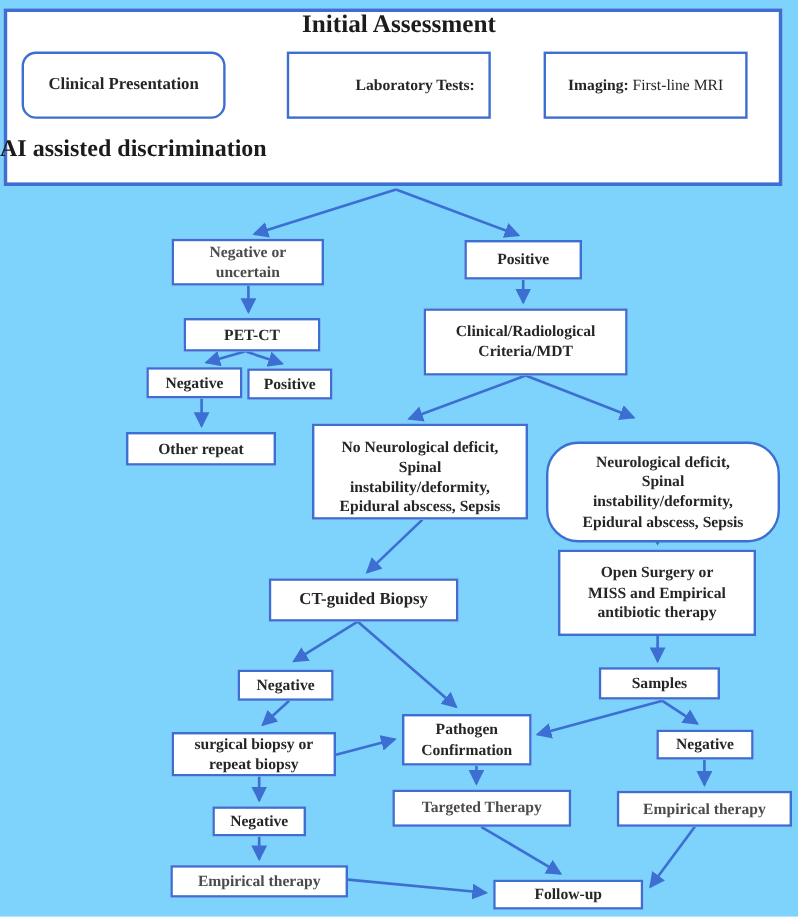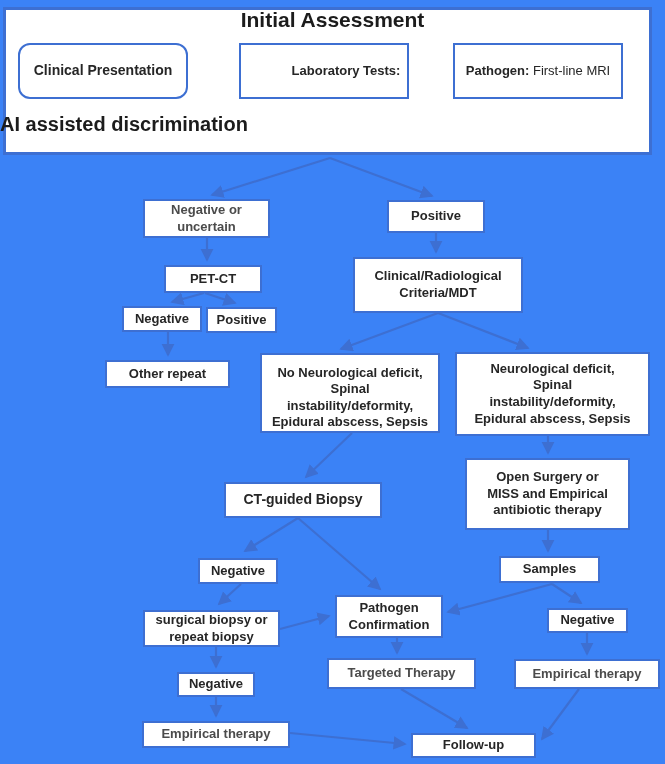--- a/index.html
+++ b/index.html
@@ -1,21 +1,21 @@
 <!DOCTYPE html>
 <html><head>
 <meta charset="utf-8">
 <style>
   html,body{margin:0;padding:0;background:#ffffff;}
   .canvas{
     position:relative;
     width:665px;
     height:764px;
-    background:#3b82f6;
-    font-family:Liberation Sans, sans-serif;
+    background:#7dd3fc;
+    font-family:Liberation Serif, serif;
     overflow:hidden;
   }
   svg.arrows{position:absolute;left:0;top:0;z-index:1;}
   svg.arrows line{stroke:#3D6FD2;stroke-width:2.2;}
   .node{
     position:absolute;
     box-sizing:border-box;
     border:2px solid #3D6FD2;
     background:#ffffff;
     display:flex;
@@ -93,34 +93,34 @@
   <div class="node fs14" style="left:18px;top:43px;width:170px;height:56px;border-radius:12px;">
     <span class="lbl">Clinical Presentation</span>
   </div>
 
   <div class="node hdr-col" style="left:239px;top:43px;width:170px;height:56px;padding-left:44px;">
     <span class="lbl">Laboratory Tests:</span>
   </div>
 
   <div class="node" style="left:453px;top:43px;width:170px;height:56px;">
     <span style="text-align:center;">
-      <span>Pathogen:</span><span class="plain"> First-line MRI</span>
+      <span>Imaging:</span><span class="plain"> First-line MRI</span>
     </span>
   </div>
 
   <div class="node soft" style="left:143px;top:199px;width:127px;height:39px;">
     <span class="lbl">Negative or
 uncertain</span>
   </div>
 
   <div class="node" style="left:387px;top:200px;width:98px;height:33px;">
     <span class="lbl">Positive</span>
   </div>
 
-  <div class="node" style="left:164px;top:265px;width:98px;height:28px;">
+  <div class="node" style="left:153px;top:265px;width:114px;height:28px;">
     <span class="lbl">PET-CT</span>
   </div>
 
   <div class="node" style="left:122px;top:306px;width:80px;height:26px;">
     <span class="lbl">Negative</span>
   </div>
 
   <div class="node" style="left:206px;top:307px;width:71px;height:26px;">
     <span class="lbl">Positive</span>
   </div>
@@ -134,21 +134,21 @@
 Criteria/MDT</span>
   </div>
 
   <div class="node" style="left:260px;top:353px;width:180px;height:80px;align-items:flex-end;">
     <span class="lbl">No Neurological deficit,
 Spinal
 instability/deformity,
 Epidural abscess, Sepsis</span>
   </div>
 
-  <div class="node" style="left:455px;top:352px;width:195px;height:84px;">
+  <div class="node" style="left:455px;top:368px;width:195px;height:84px;border-radius:27px;">
     <span class="lbl">Neurological deficit,
 Spinal
 instability/deformity,
 Epidural abscess, Sepsis</span>
   </div>
 
   <div class="node fs14" style="left:224px;top:482px;width:158px;height:36px;">
     <span class="lbl">CT-guided Biopsy</span>
   </div>
 

